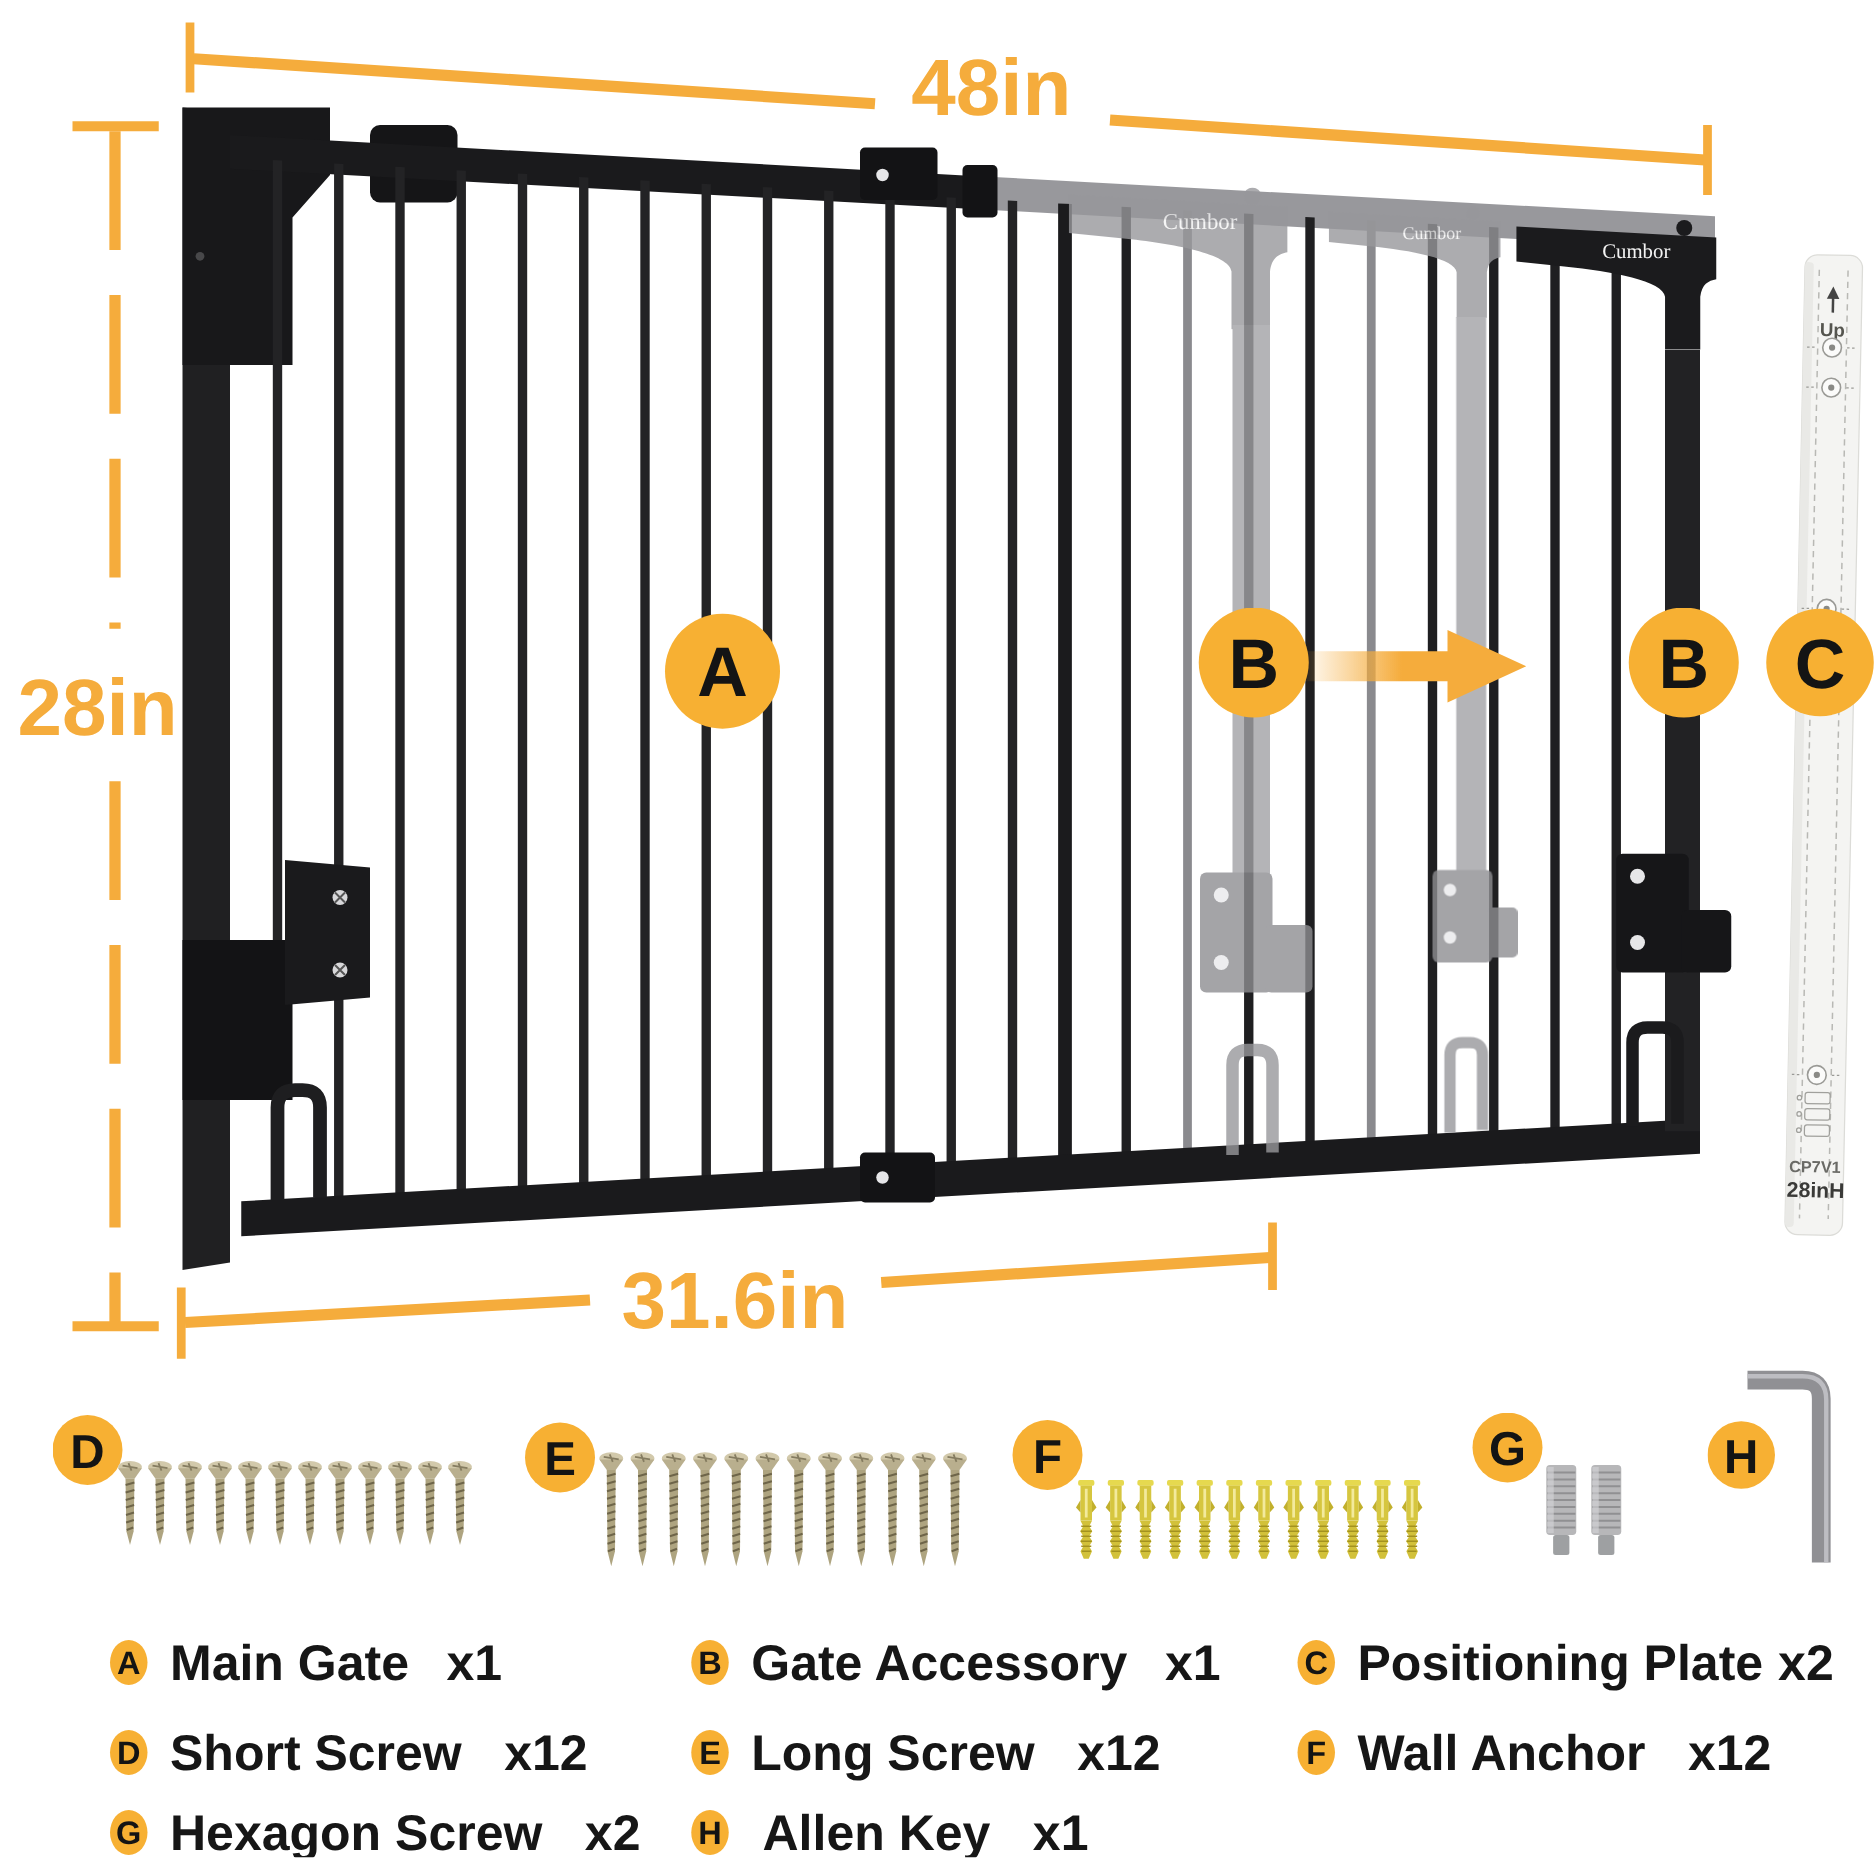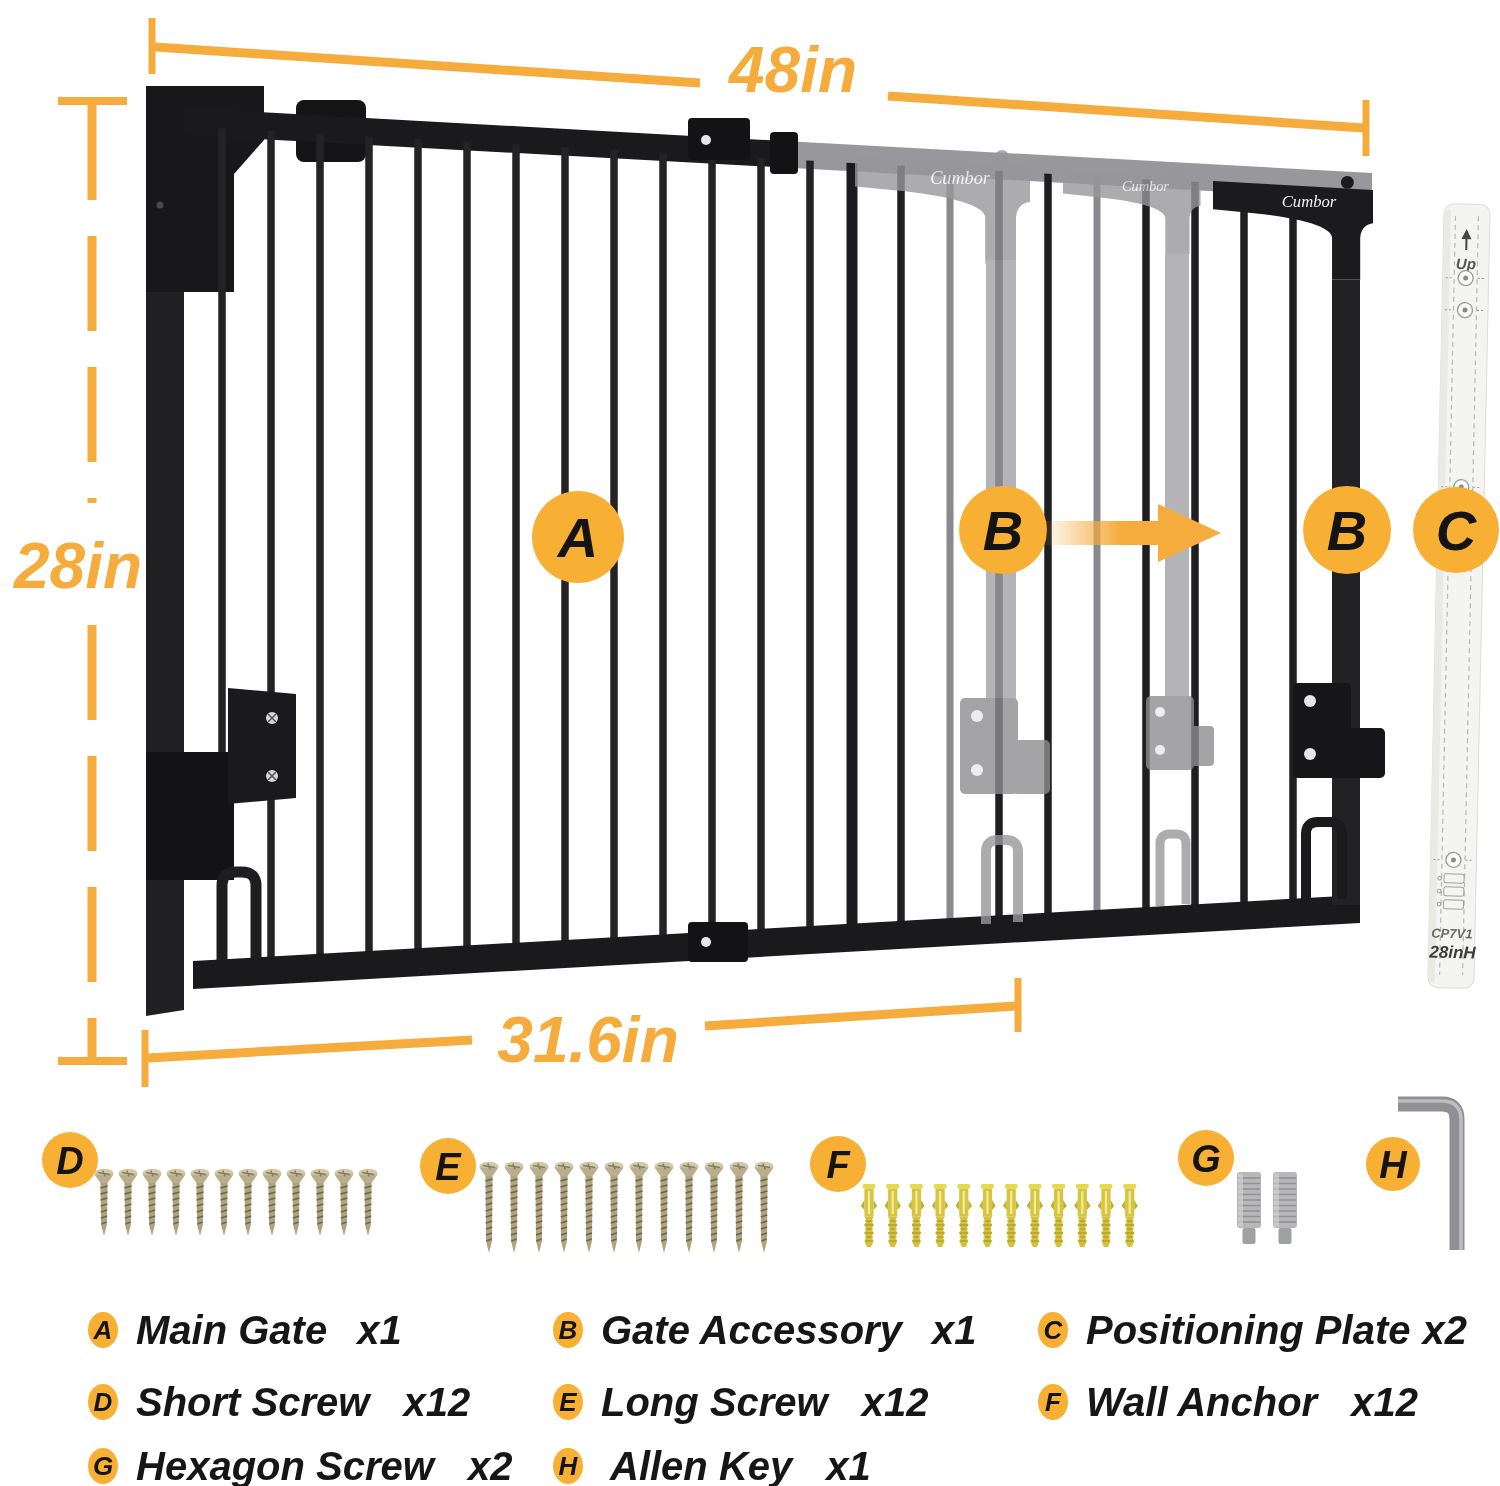--- a/index.html
+++ b/index.html
@@ -1,16 +1,16 @@
 <!DOCTYPE html>
 <html><head>
 <meta charset="utf-8">
 <style>
   html,body{margin:0;padding:0;background:#fff;}
-  .stage{position:relative;width:1500px;height:1486px;background:#fff;overflow:hidden;font-style:italic;}
+  .stage{position:relative;width:1500px;height:1486px;background:#fff;overflow:hidden;}
   svg{position:absolute;left:0;top:0;}
   text{font-family:"Liberation Sans",sans-serif;}
   .dim-label{font-size:64px;font-weight:700;fill:#F5AC3C;}
   .dimline{stroke:#F5AC3C;stroke-width:9;}
   .dimcap{stroke:#F5AC3C;stroke-width:7;}
   .dimcap8{stroke:#F5AC3C;stroke-width:8;}
   .badge{fill:#F7B033;}
   .badge-letter-lg{font-size:56px;font-weight:700;fill:#141414;text-anchor:middle;}
   .badge-letter-sm{font-size:38px;font-weight:700;fill:#141414;text-anchor:middle;}
   .list-key{font-size:26px;font-weight:700;fill:#141414;text-anchor:middle;}

